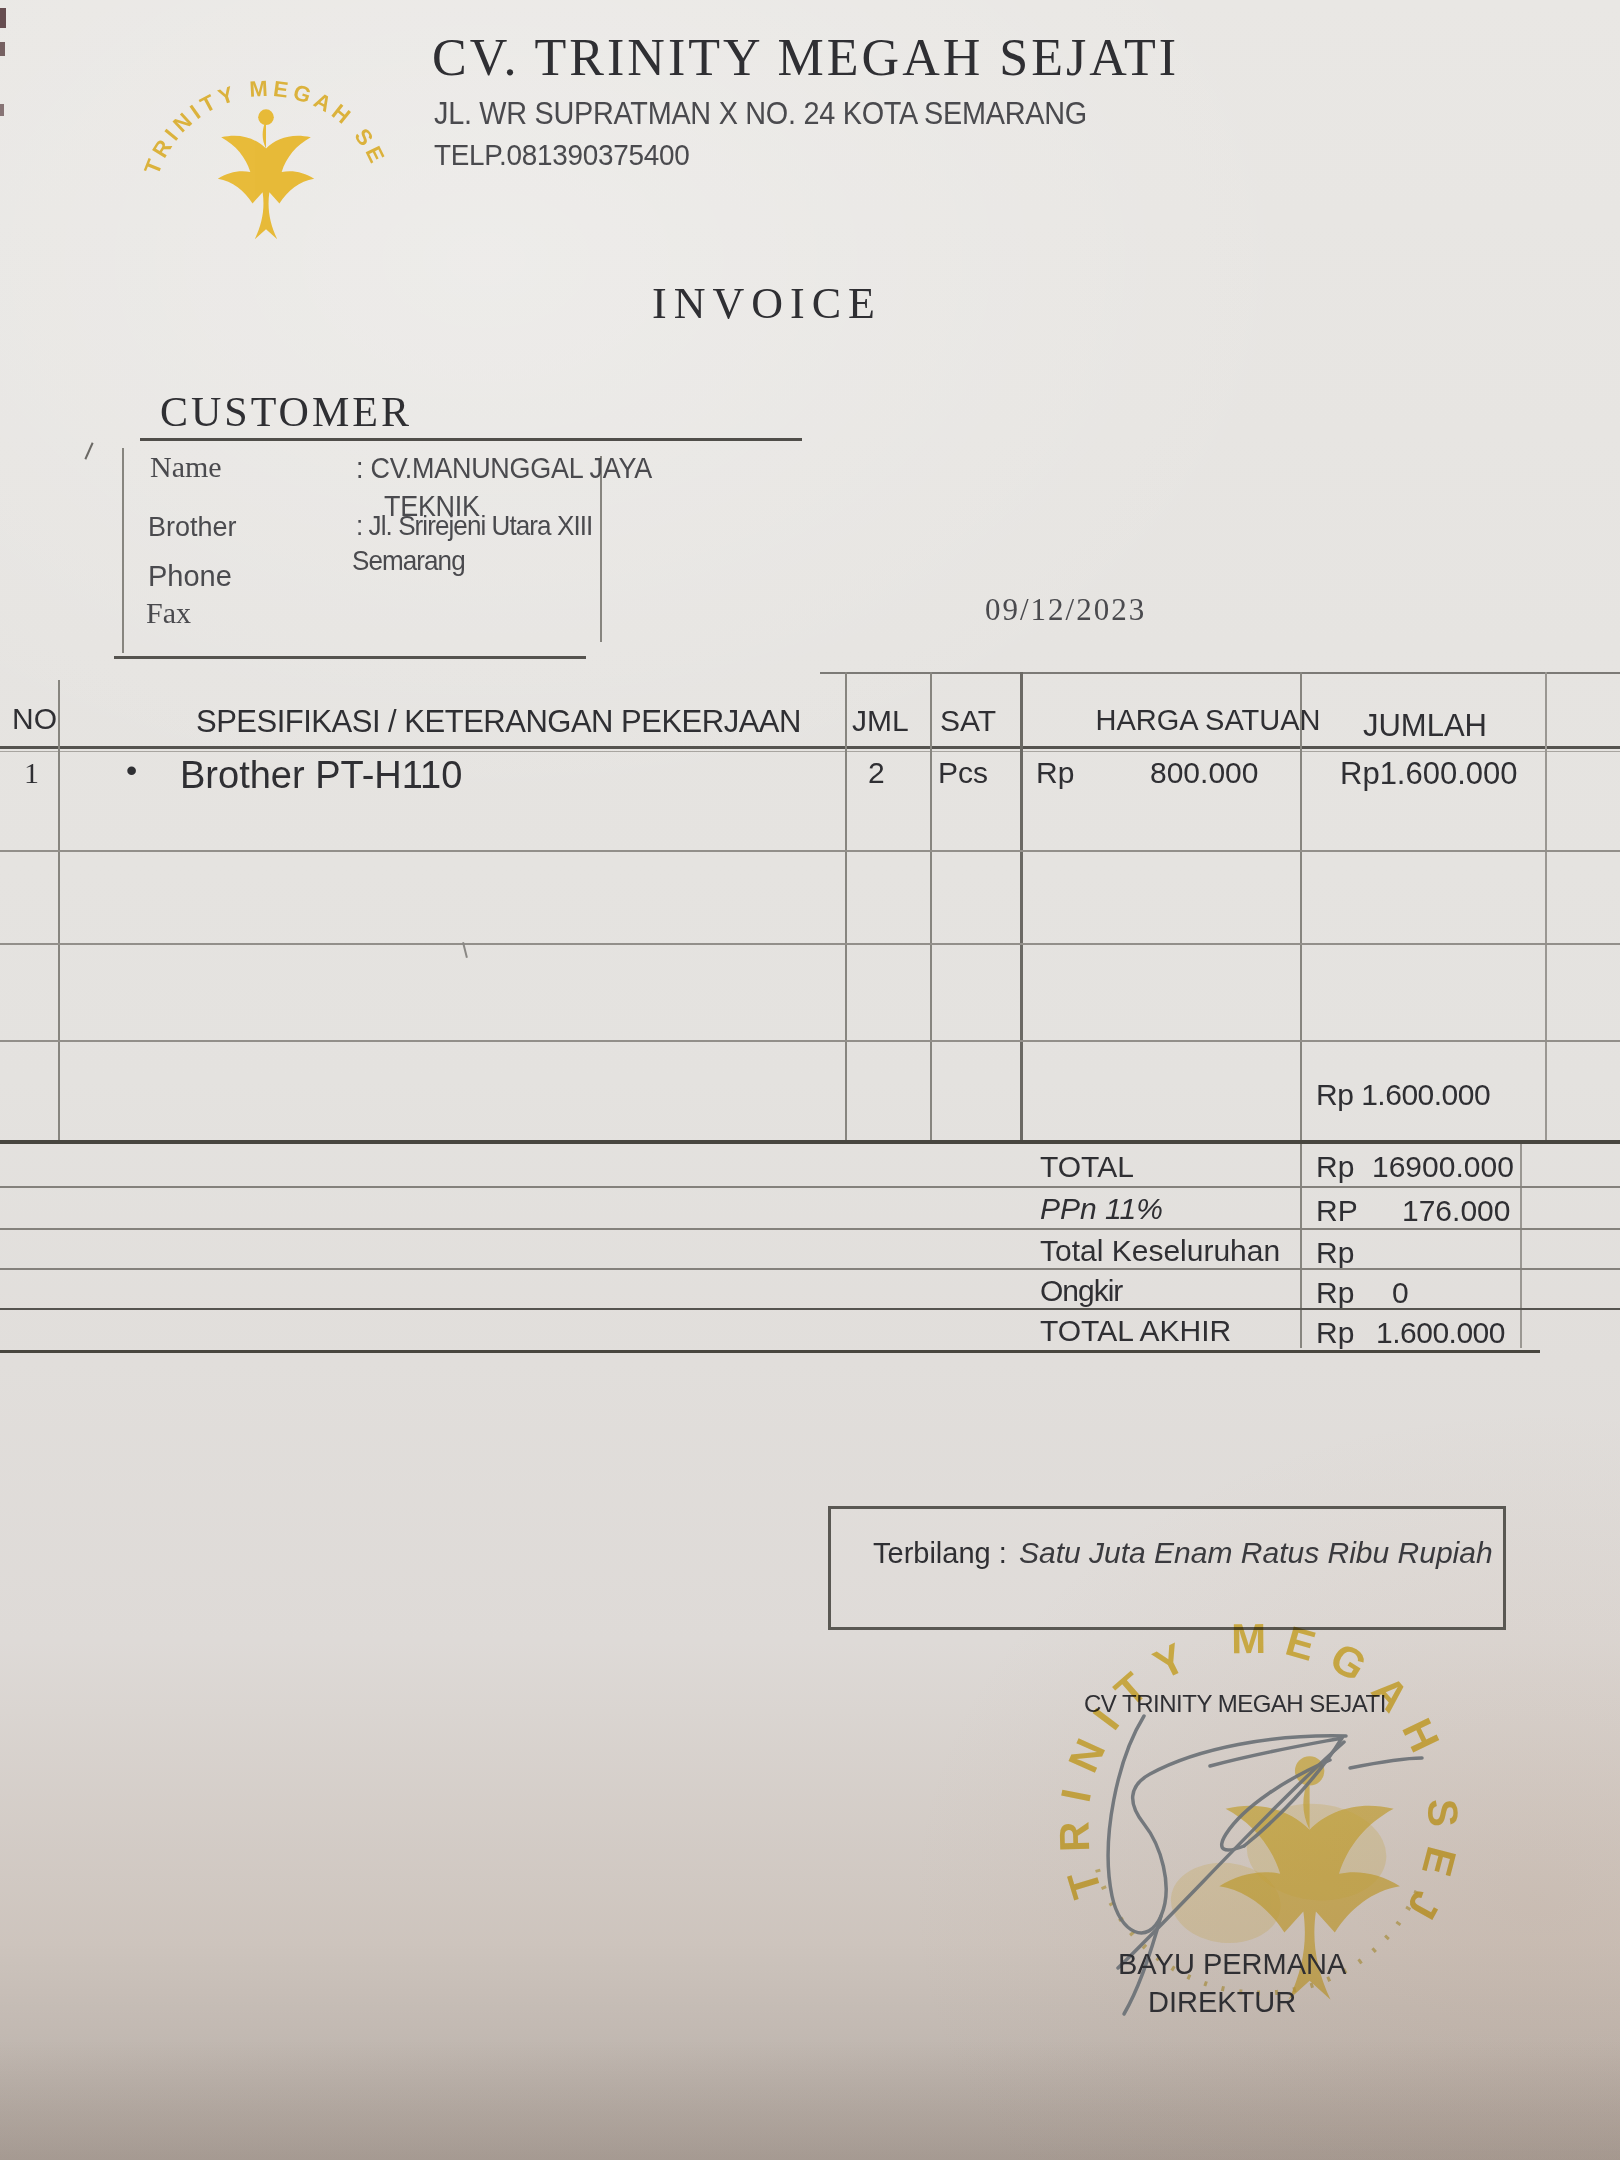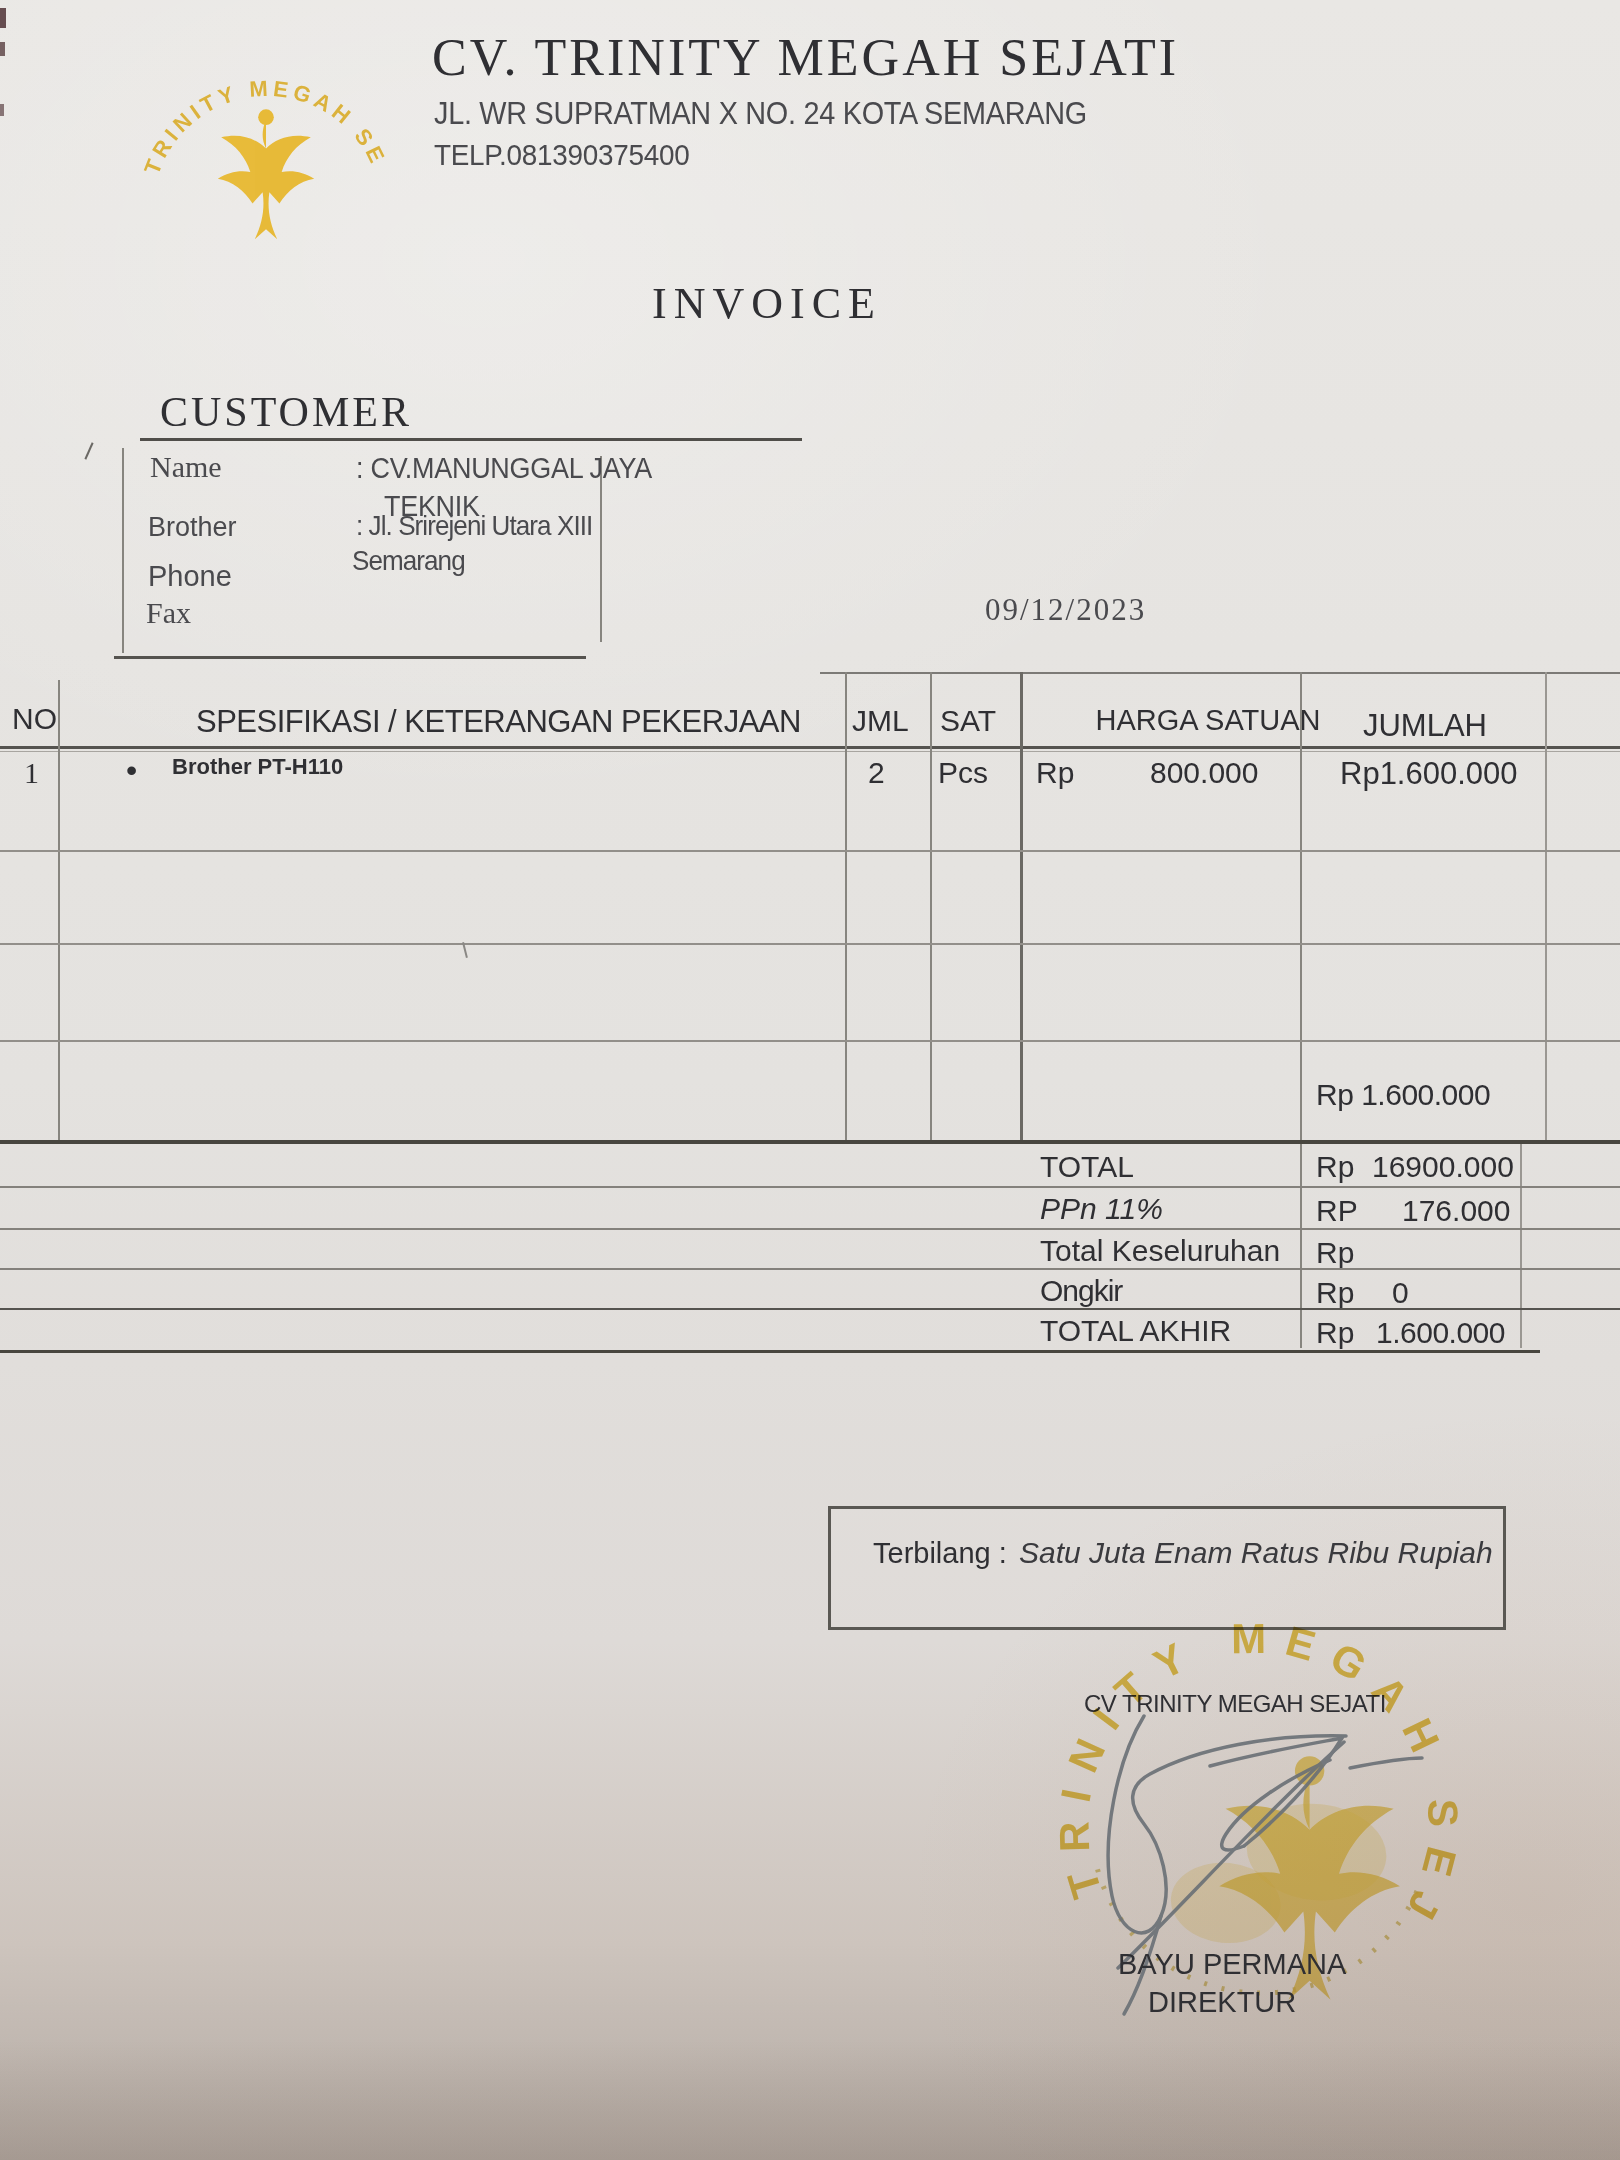--- a/index.html
+++ b/index.html
@@ -87,21 +87,21 @@
 
   <div class="line-v" style="left:58px;top:680px;height:460px;"></div>
   <div class="line-v" style="left:845px;top:672px;height:468px;"></div>
   <div class="line-v" style="left:930px;top:672px;height:468px;"></div>
   <div class="line-v" style="left:1020px;top:672px;height:468px;width:3px;background:#6b6964;"></div>
   <div class="line-v" style="left:1300px;top:672px;height:468px;"></div>
   <div class="line-v" style="left:1545px;top:672px;height:468px;background:#9a9792;"></div>
 
   <div class="txt serif ink" style="left:24px;top:756px;font-size:30px;">1</div>
   <div class="txt sans ink" style="left:126px;top:752px;font-size:32px;">•</div>
-  <div class="txt sans ink" style="left:172px;top:754px;font-size:22px;font-weight:bold;">Brother PT-H110</div>
+  <div class="txt sans ink" style="left:180px;top:754px;font-size:38px;">Brother PT-H110</div>
   <div class="txt sans ink" style="left:868px;top:756px;font-size:30px;">2</div>
   <div class="txt sans ink" style="left:938px;top:756px;font-size:30px;">Pcs</div>
   <div class="txt sans ink" style="left:1036px;top:756px;font-size:30px;">Rp</div>
   <div class="txt sans ink" style="left:1150px;top:756px;font-size:30px;">800.000</div>
   <div class="txt sans ink" style="left:1340px;top:756px;font-size:31px;">Rp1.600.000</div>
 
   <div class="line-h" style="left:0;top:850px;width:1620px;height:2px;background:#928f8a;"></div>
   <div class="line-h" style="left:0;top:943px;width:1620px;height:2px;background:#928f8a;"></div>
   <div class="line-h" style="left:0;top:1040px;width:1620px;height:2px;background:#928f8a;"></div>
   <div style="position:absolute;left:464px;top:942px;width:2px;height:16px;background:#8a8884;transform:rotate(-14deg);"></div>

